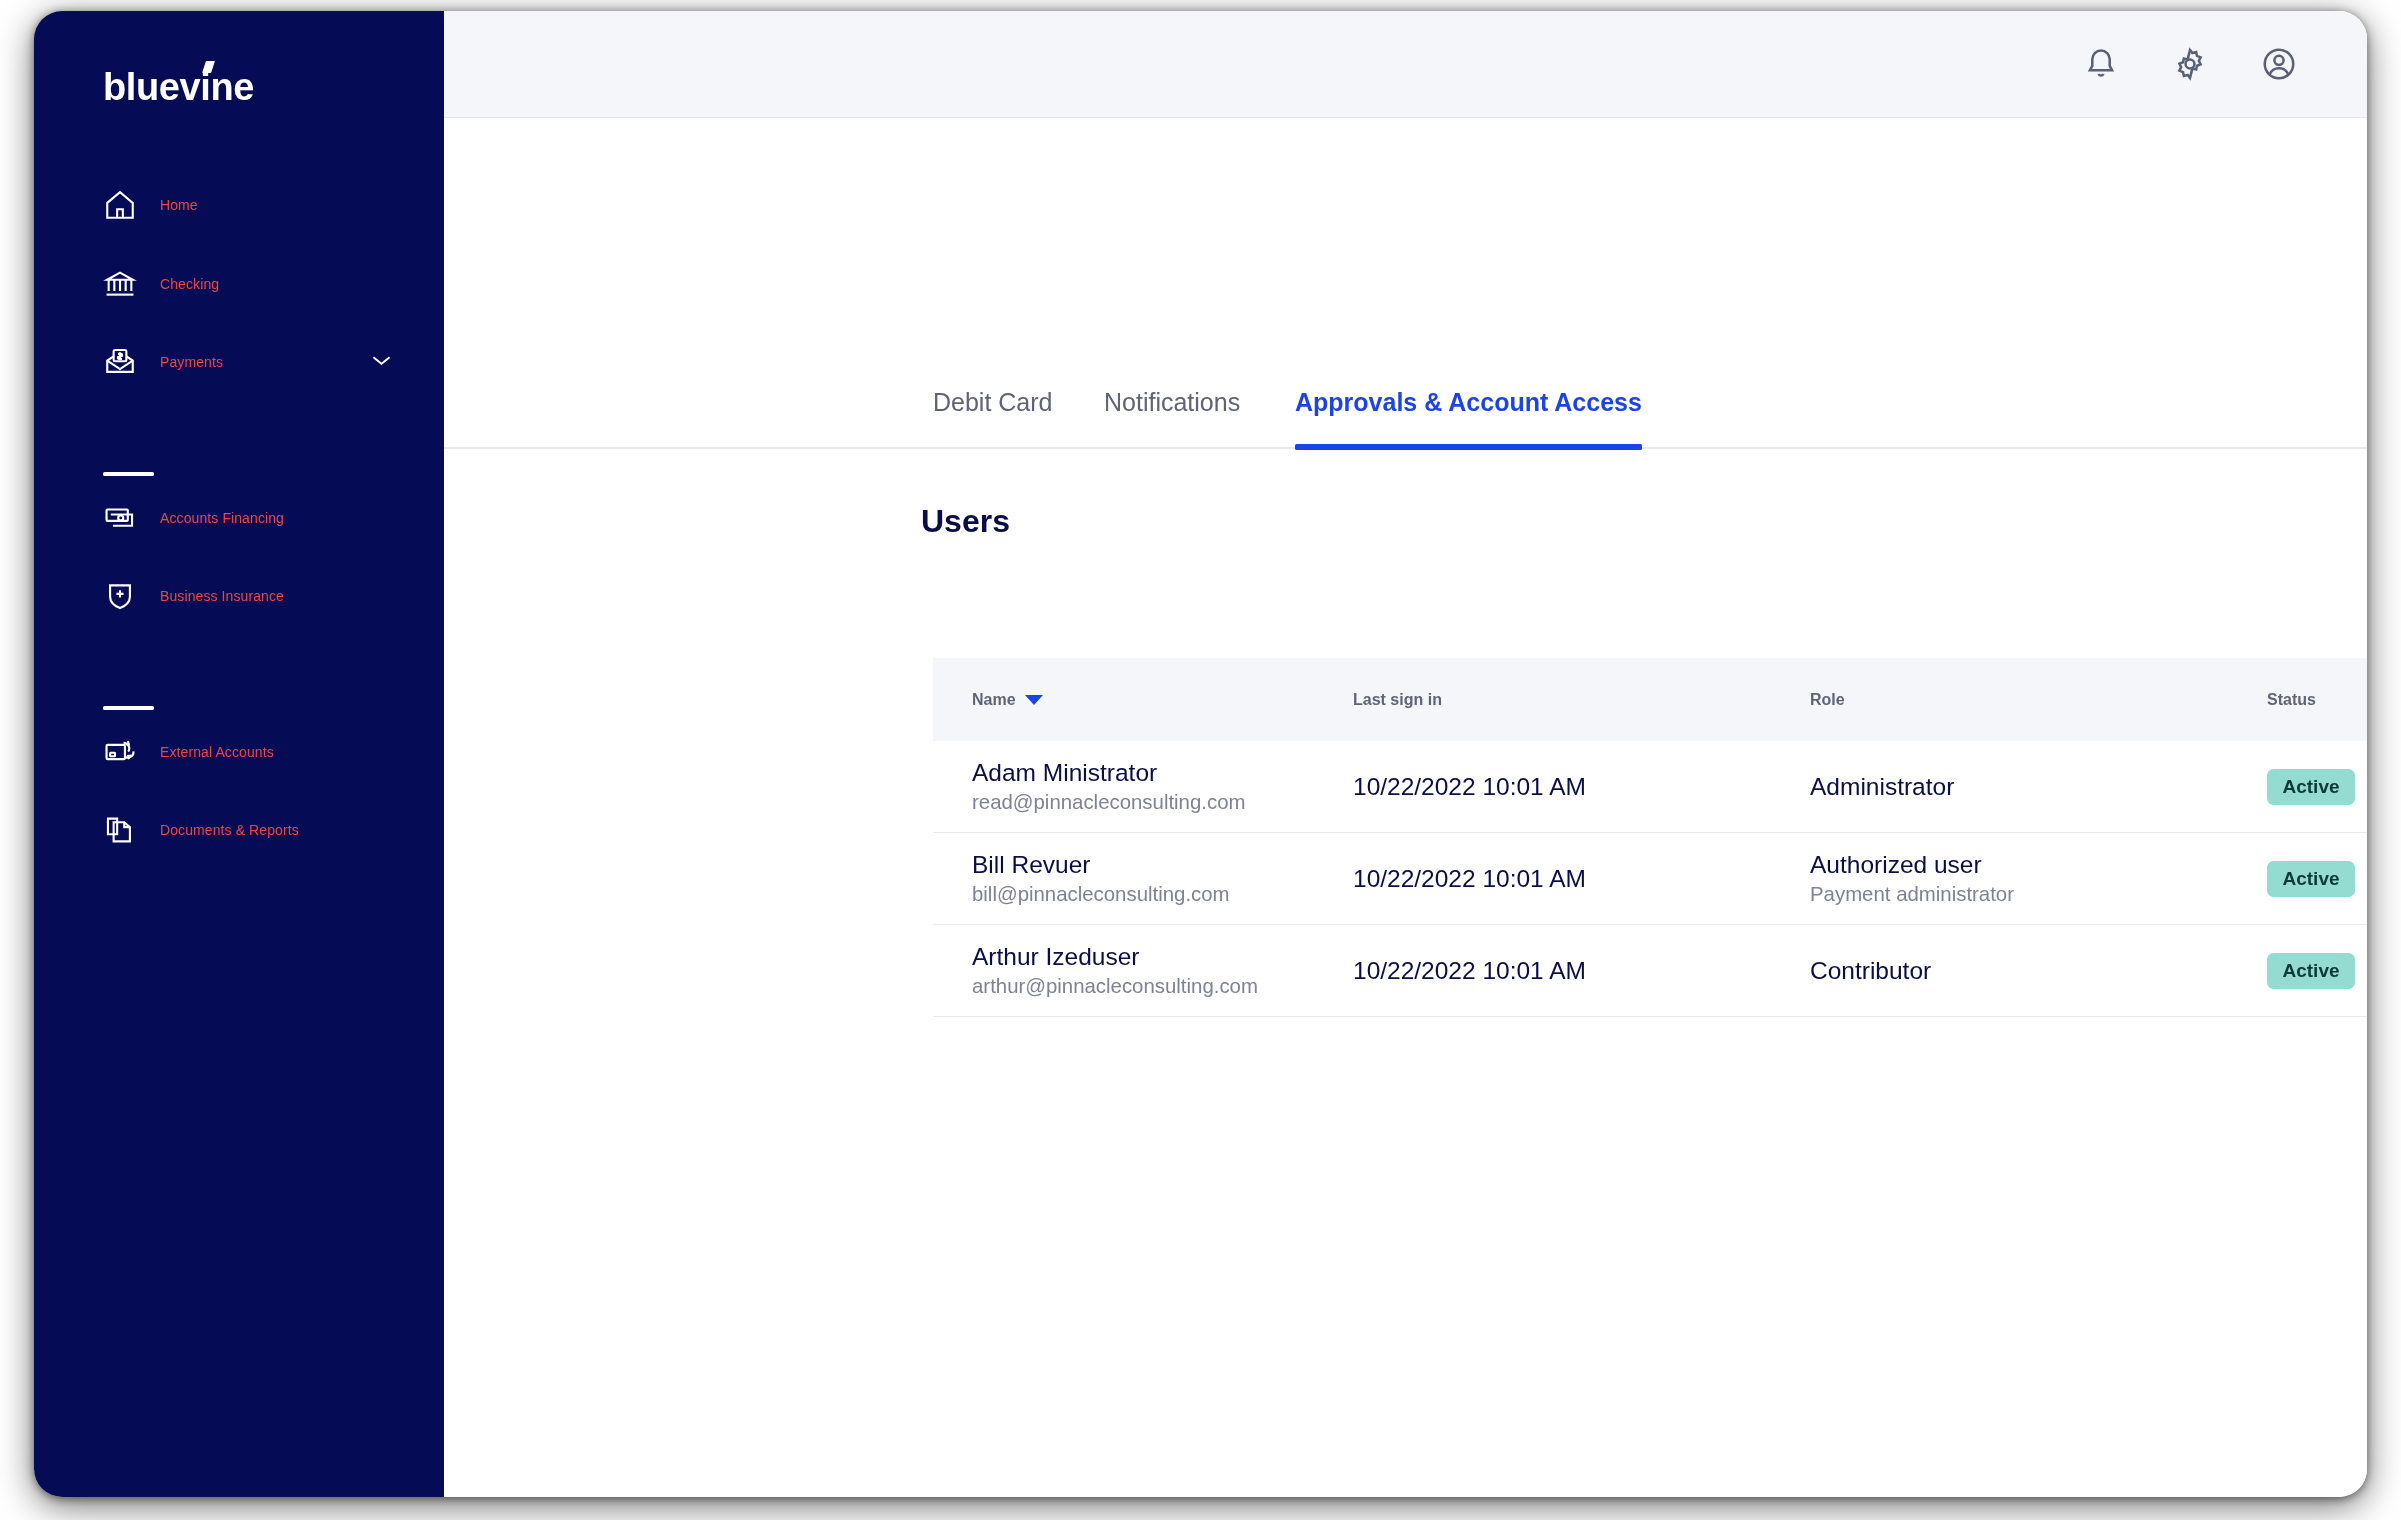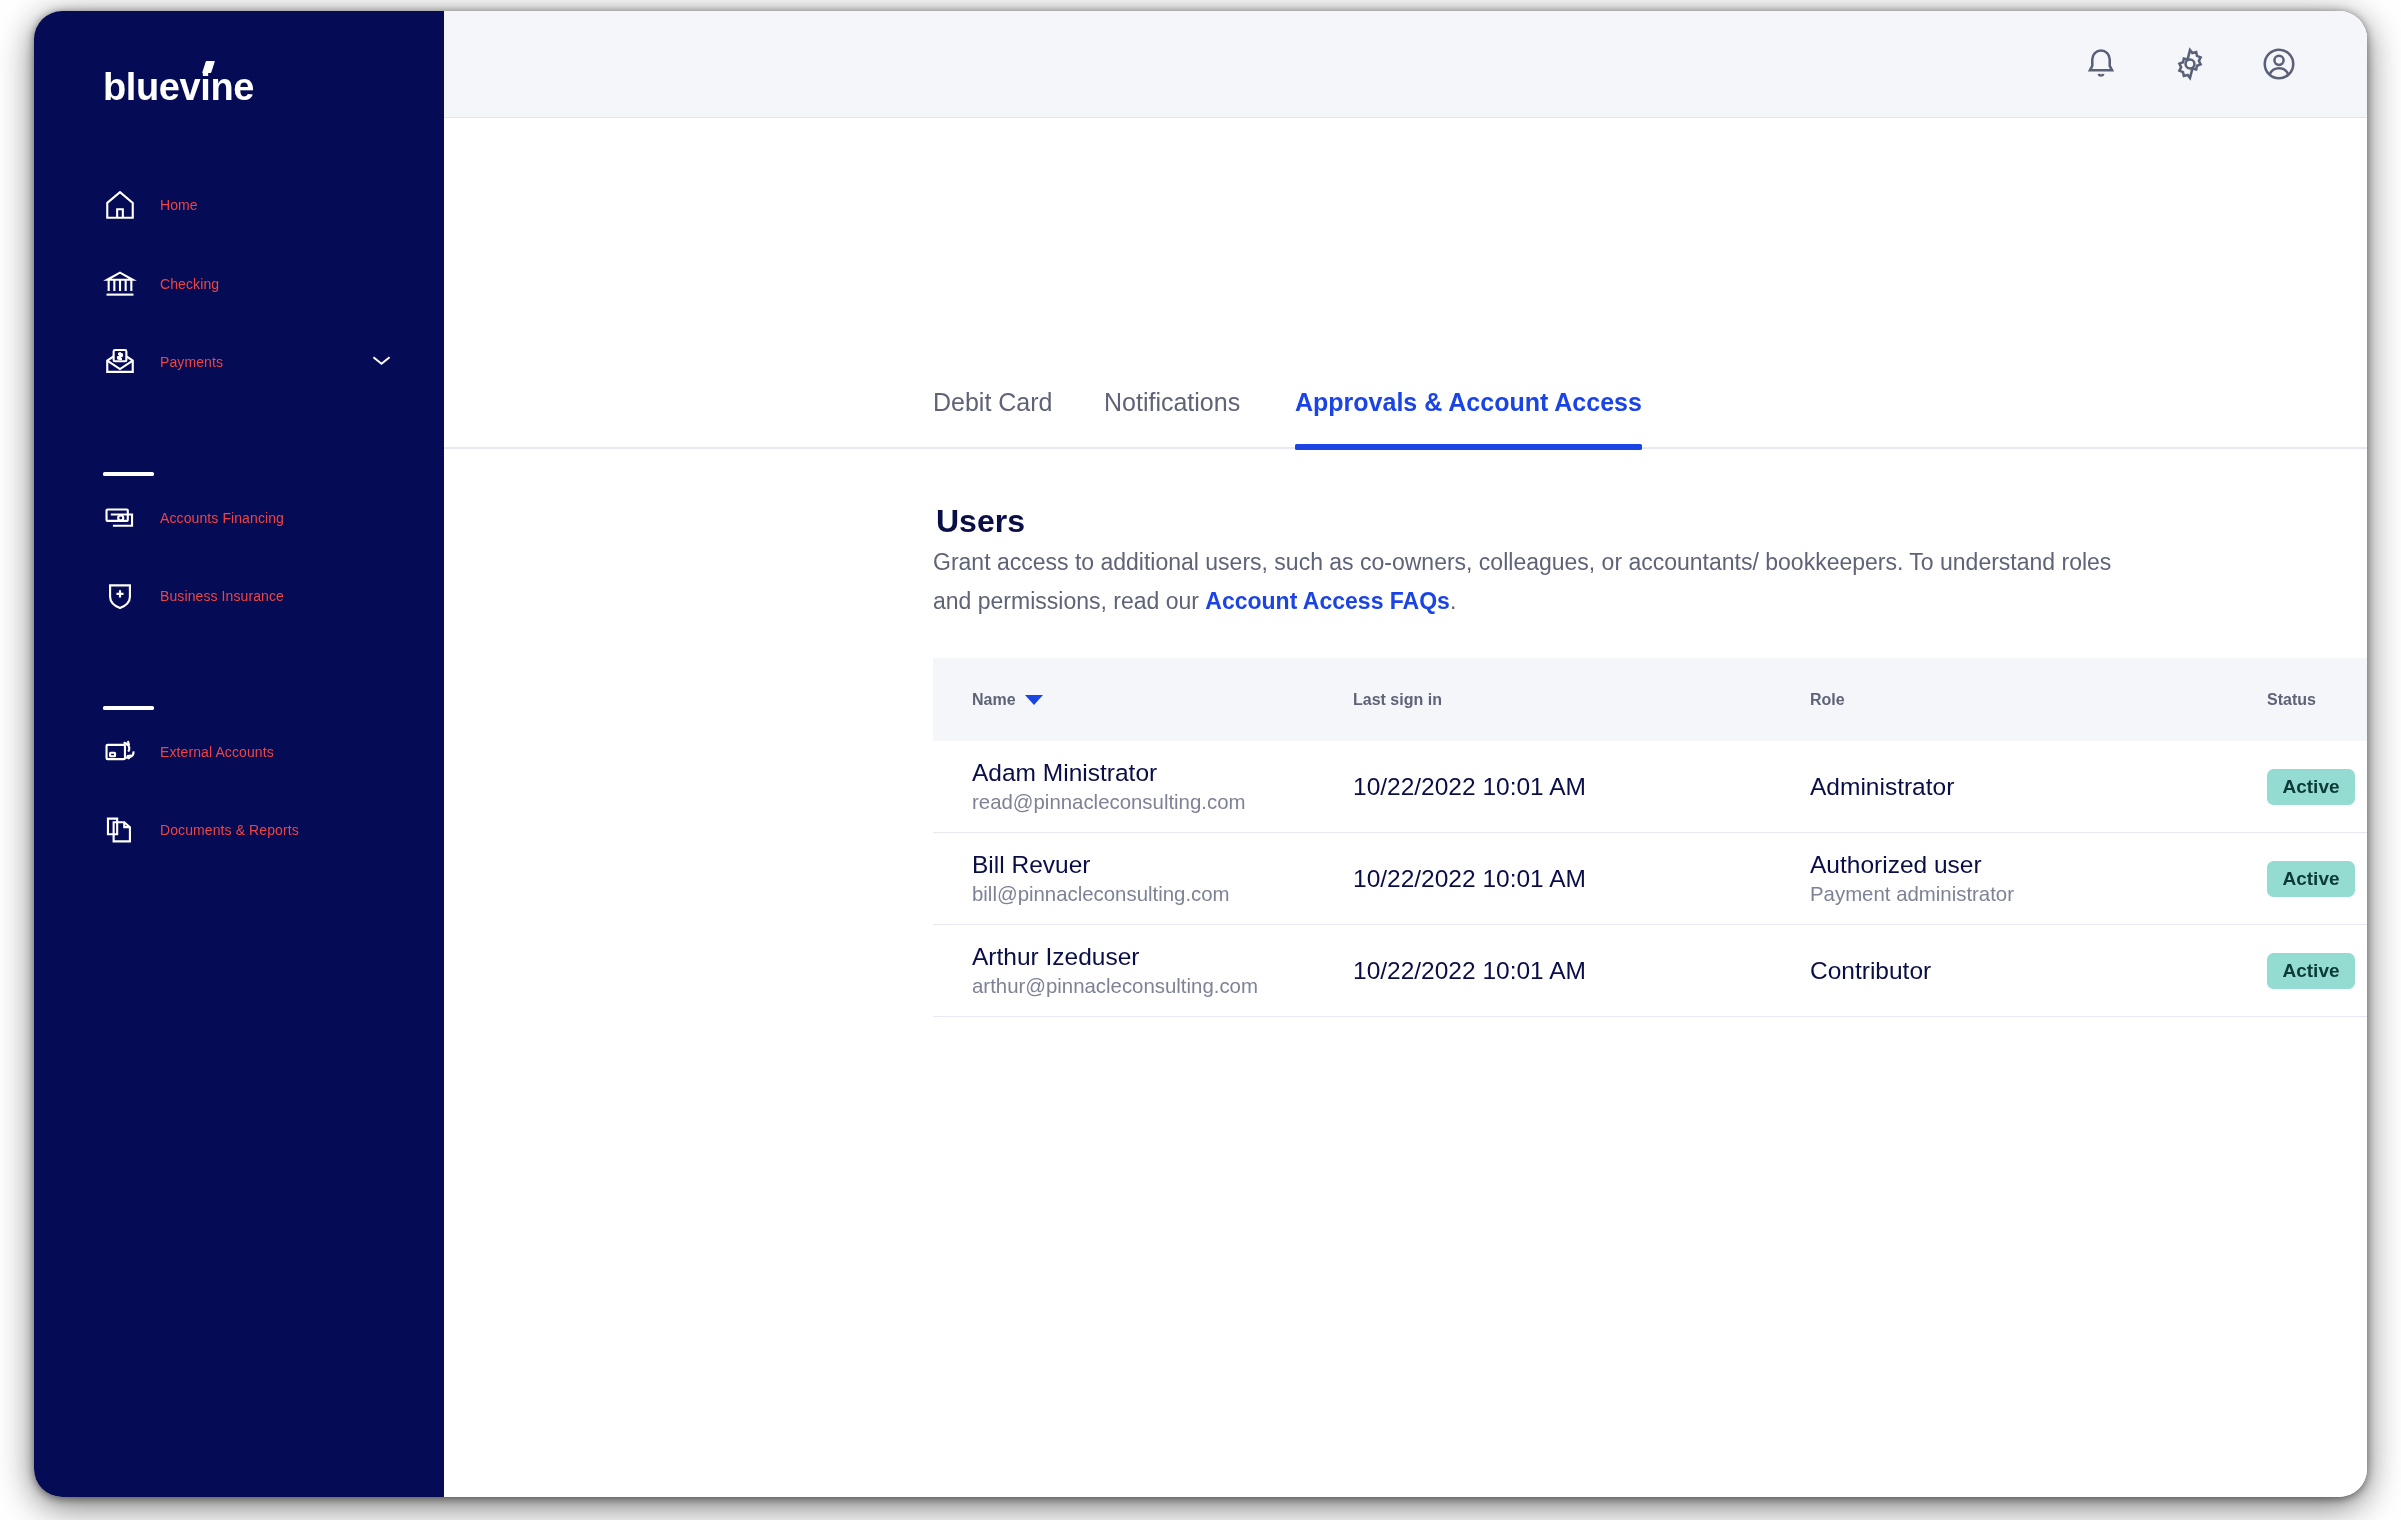--- a/index.html
+++ b/index.html
@@ -86,21 +86,21 @@
     font-size: 25px; color: #5E6377; cursor: pointer; white-space: nowrap;
   }
   .tab.active { color: #1B44E5; font-weight: 700; }
   .tab.active::after {
     content: ""; position: absolute; left: 0; right: 0; bottom: -2.4px;
     height: 5.7px; background: #1B44E5; border-radius: 1.6px;
   }
 
   
   #users-heading {
-    position: absolute; left: 492px; top: 492px;
+    position: absolute; left: 477px; top: 492px;
     font-size: 32px; font-weight: 700; color: #0A0E47; text-align: center;
   }
   #users-desc {
     position: absolute; left: 489px; top: 532px; width: 1215px;
     font-size: 23px; line-height: 39px; color: #5E6377;
   }
   #users-desc .faq-link { color: #1B44E5; font-weight: 700; cursor: pointer; }
 
   
   #users-table {
@@ -236,21 +236,20 @@
       </div>
       <div class="tab" style="left:660px">
         <span>Notifications</span>
       </div>
       <div class="tab active" style="left:851px">
         <span>Approvals &amp; Account Access</span>
       </div>
     </div>
 
     <div id="users-heading">Users</div>
-    <div id="users-desc"><span>Grant access to additional users, such as co-owners, colleagues, or accountants/ bookkeepers. To understand roles and permissions, read our </span><span class="faq-link">Account Access FAQs</span><span>.</span></div>
 
     <div id="users-table">
 
       <div class="t-row" id="t-head">
         <div class="col-name th">
           <span>Name</span>
           <span class="sort-caret"></span>
         </div>
         <div class="col-signin th">
           <span>Last sign in</span>

